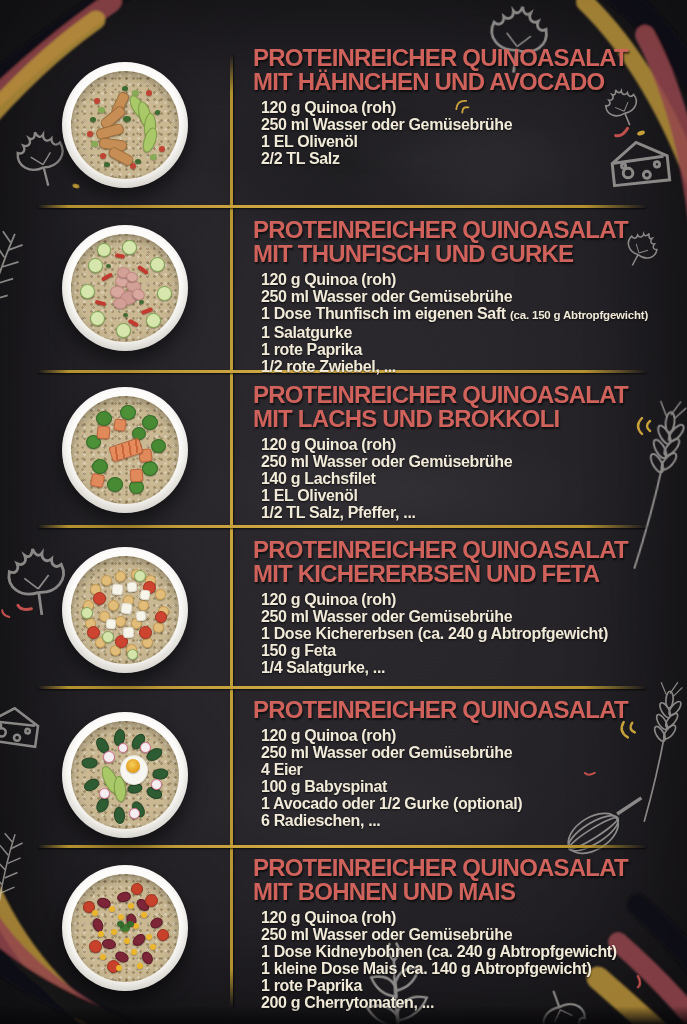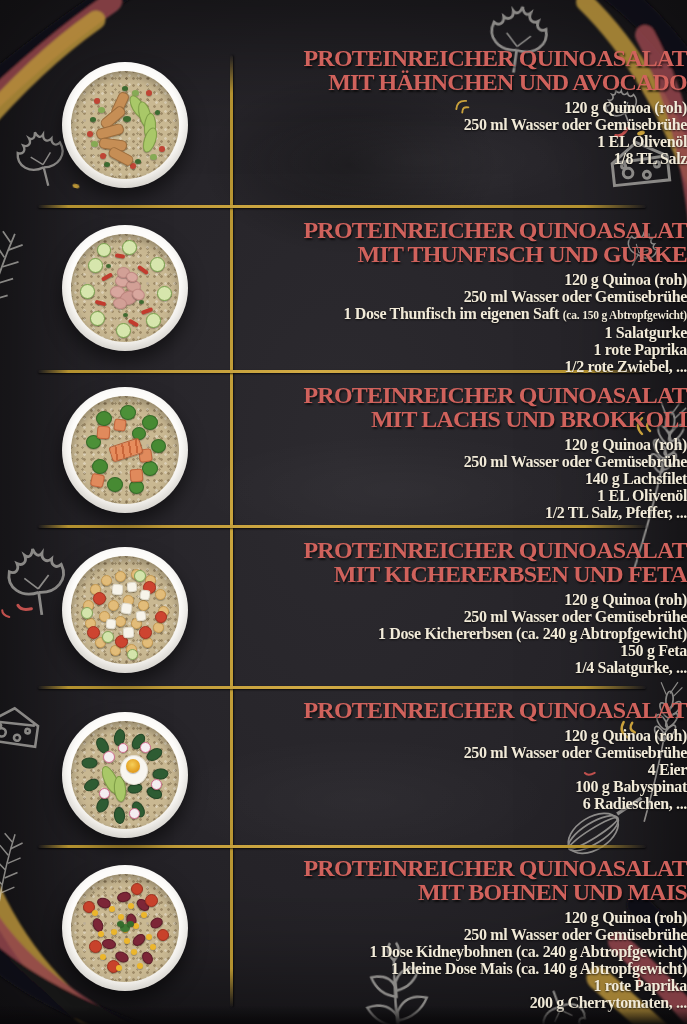--- a/index.html
+++ b/index.html
@@ -1,26 +1,25 @@
 <!DOCTYPE html>
 <html><head>
 <meta charset="utf-8">
 <style>
   html,body{margin:0;padding:0;background:#121114;}
   .poster{
     position:relative;width:687px;height:1024px;margin:0 auto;overflow:hidden;
-    font-family:Liberation Serif, serif;
+    font-family:Liberation Sans, sans-serif;
     background:
       radial-gradient(ellipse 260px 70px at 420px 160px, rgba(255,255,255,0.04), transparent 70%),
       radial-gradient(ellipse 300px 80px at 400px 490px, rgba(255,255,255,0.03), transparent 70%),
       radial-gradient(ellipse 280px 90px at 360px 800px, rgba(255,255,255,0.03), transparent 70%),
       radial-gradient(ellipse 200px 120px at 350px 165px, rgba(0,0,0,0.35), transparent 75%),
       radial-gradient(ellipse at 50% 45%, #2c2a2f 0%, #262429 55%, #1d1b1f 100%);
     box-shadow:inset 0 0 120px 30px rgba(0,0,0,.55);
-    text-align:right;
   }
   
   .hline{position:absolute;left:38px;width:608px;height:3px;border-radius:2px;
     background:linear-gradient(90deg, rgba(191,154,51,0), #b3912f 5%, #d2ab45 45%, #b3912f 90%, rgba(191,154,51,0));
     box-shadow:0 1px 2px rgba(0,0,0,.7);}
   .vline{position:absolute;left:230px;top:55px;width:3px;height:952px;border-radius:2px;
     background:linear-gradient(180deg, rgba(191,154,51,0), #b3912f 4%, #caa53d 50%, #b3912f 96%, rgba(191,154,51,0));
     box-shadow:1px 0 2px rgba(0,0,0,.6);}
   
   .row{position:absolute;left:0;width:687px;}
@@ -238,21 +237,21 @@
           <span style="left: calc(72% - 5px); top: calc(63% - 12px); width: 10px; height: 24px; transform: rotate(18deg); background: rgb(169, 200, 104); border: 1.5px solid rgb(127, 158, 71); border-radius: 50%;"></span>
           <span style="left: calc(52% - 4px); top: calc(44% - 3px); width: 8px; height: 6px; background: rgb(63, 107, 49); border-radius: 50%;"></span>
         </div>
       </div>
     <div class="textcol" style="top:16px">
       <h2 class="title"><span>PROTEINREICHER QUINOASALAT</span><br><span>MIT HÄHNCHEN UND AVOCADO</span></h2>
       <ul class="ingredients">
           <li><span>120 g Quinoa (roh)</span></li>
           <li><span>250 ml Wasser oder Gemüsebrühe</span></li>
           <li><span>1 EL Olivenöl</span></li>
-          <li><span>1/8 TL Salz</span></li>
+          <li><span>2/2 TL Salz</span></li>
         </ul>
     </div>
   </section>
 
   <section class="row" style="top:207px;height:163px">
     <div class="bowl" style="top:18px">
         <div class="plate"></div>
         <div class="food">
           <span style="left: calc(22% - 6.5px); top: calc(28% - 6.5px); width: 13px; height: 13px; background: rgb(215, 230, 173); border: 1.5px solid rgb(121, 162, 78); border-radius: 50%;"></span>
           <span style="left: calc(14% - 6.5px); top: calc(52% - 6.5px); width: 13px; height: 13px; background: rgb(215, 230, 173); border: 1.5px solid rgb(121, 162, 78); border-radius: 50%;"></span>
@@ -412,20 +411,21 @@
           <span style="left: calc(57% - 7px); top: calc(42% - 7px); width: 14px; height: 14px; background: radial-gradient(circle at 45% 40%, rgb(246, 207, 90), rgb(224, 154, 28) 70%, rgb(207, 131, 18)); border-radius: 50%;"></span>
         </div>
       </div>
     <div class="textcol" style="top:10px">
       <h2 class="title"><span>PROTEINREICHER QUINOASALAT</span><br></h2>
       <ul class="ingredients">
           <li><span>120 g Quinoa (roh)</span></li>
           <li><span>250 ml Wasser oder Gemüsebrühe</span></li>
           <li><span>4 Eier</span></li>
           <li><span>100 g Babyspinat</span></li>
+          <li><span>1 Avocado oder 1/2 Gurke (optional)</span></li>
           <li><span>6 Radieschen, ...</span></li>
         </ul>
     </div>
   </section>
 
   <section class="row" style="top:847px;height:168px">
     <div class="bowl" style="top:18px">
         <div class="plate"></div>
         <div class="food">
           <span style="left: calc(30% - 6px); top: calc(26% - 4px); width: 12px; height: 8px; transform: rotate(20deg); background: rgb(124, 38, 55); border: 1.5px solid rgb(94, 28, 42); border-radius: 50%;"></span>

